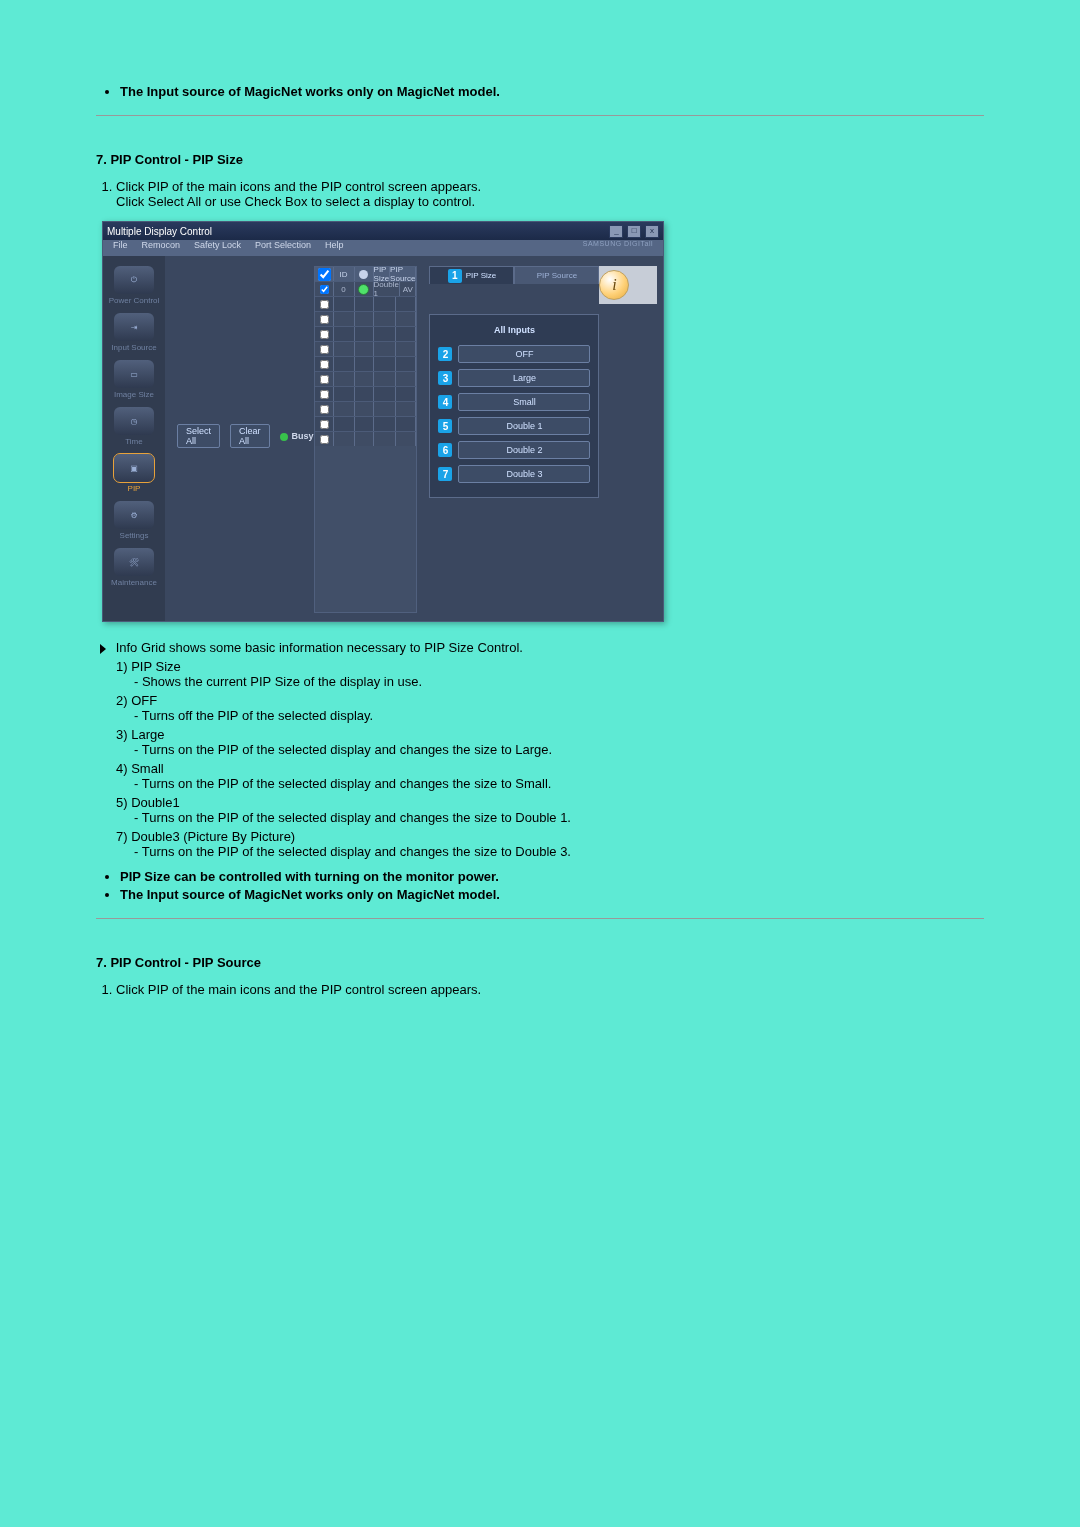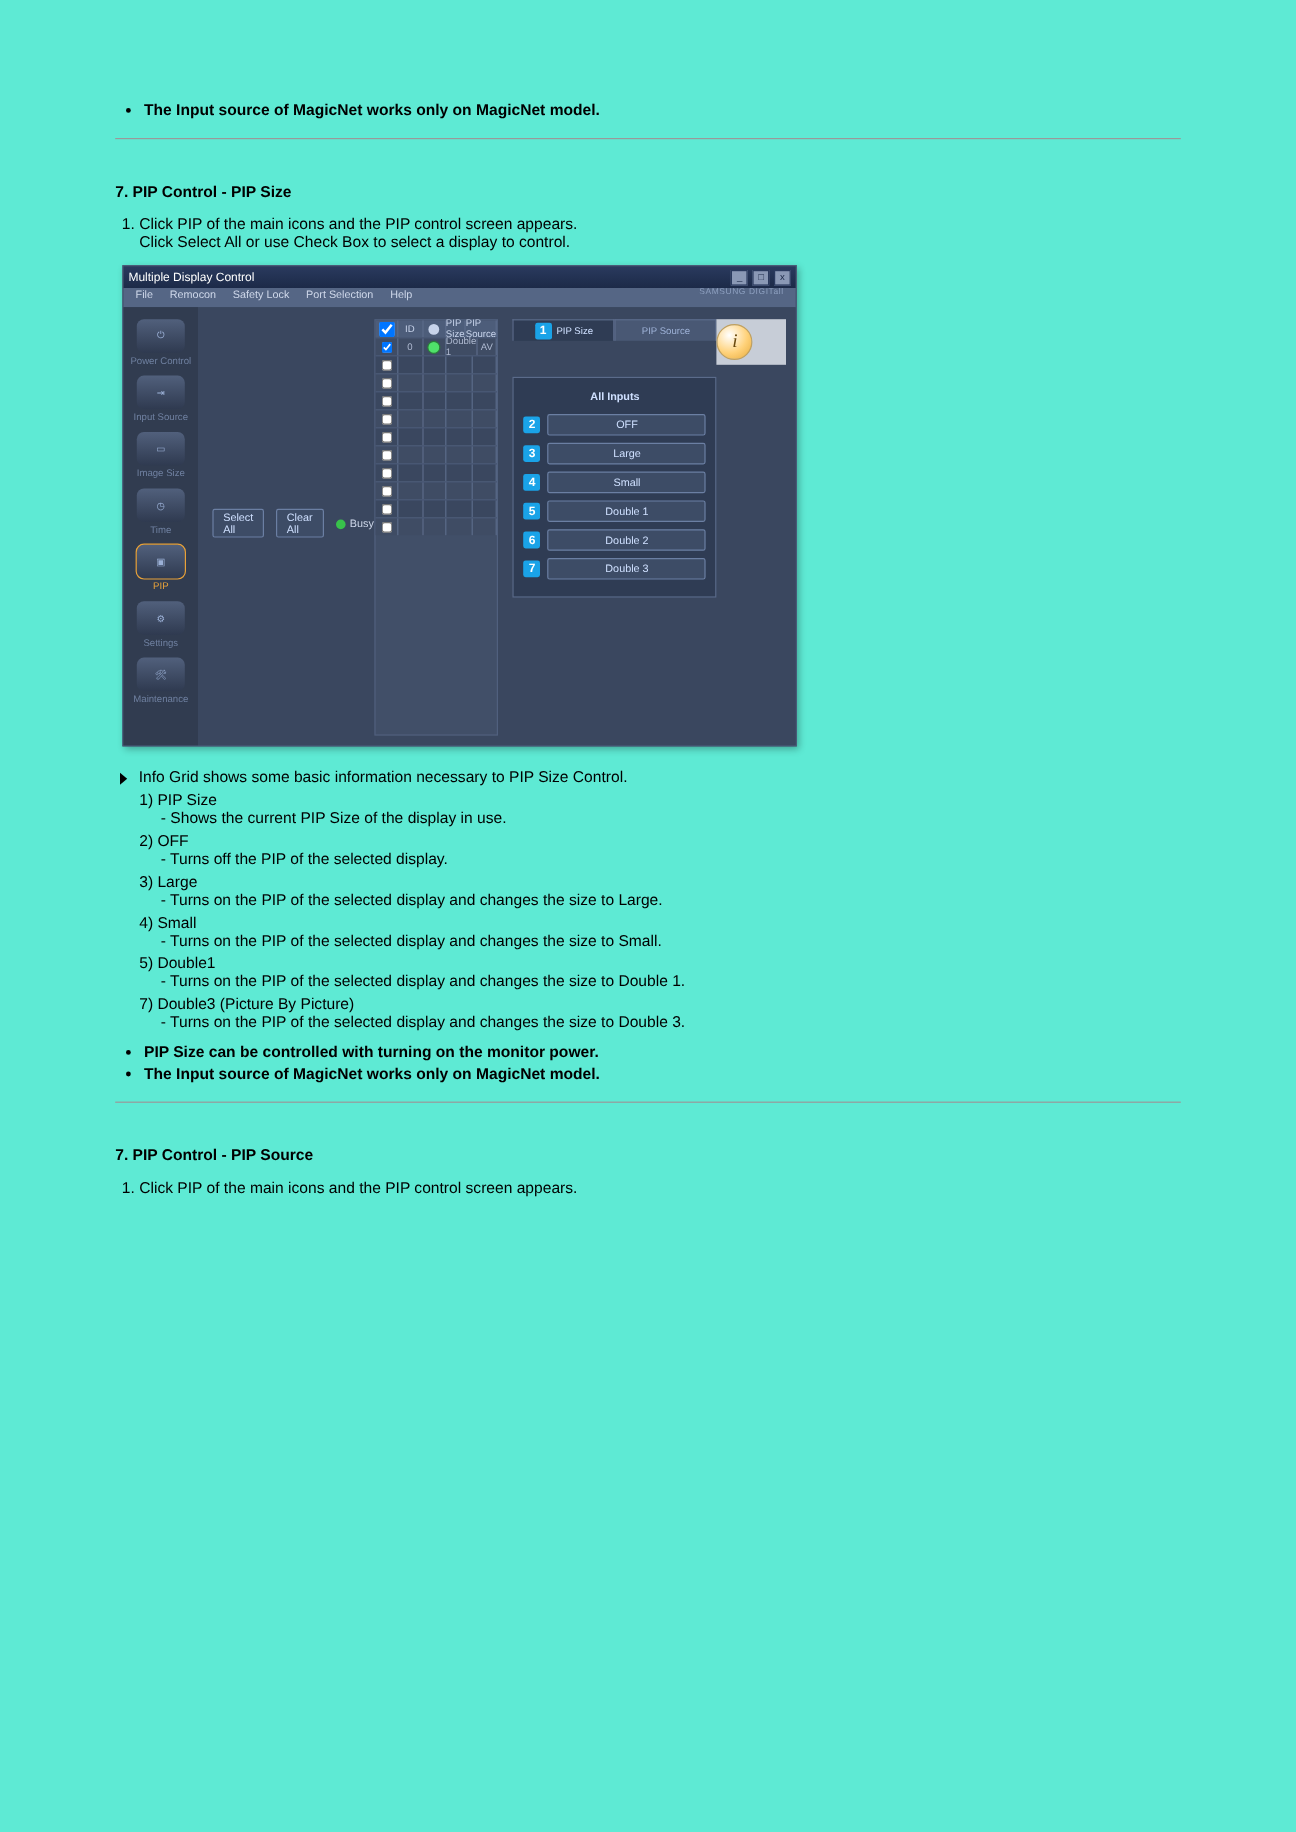--- a/index.html
+++ b/index.html
@@ -19,21 +19,21 @@
   .mdc-menubar .brand{margin-left:auto;color:#8ea0c0;font-size:7px;letter-spacing:.5px;}
   .mdc-body{display:flex;background:#3a475f;}
   .mdc-sidebar{width:84px;background:#313c50;padding:10px 0 34px 0;display:flex;flex-direction:column;align-items:center;gap:8px;}
   .side-item{width:62px;text-align:center;color:#6f80a0;font-size:8px;}
   .side-item.sel{color:#e8a23a;}
   .side-item .ico{width:40px;height:28px;margin:0 auto 2px auto;border-radius:6px;background:linear-gradient(#51607c,#2f3a50);display:flex;align-items:center;justify-content:center;color:#9bb0d6;}
   .side-item.sel .ico{outline:1px solid #e8a23a;}
   .mdc-main{flex:1;padding:10px 12px 8px 12px;display:flex;flex-direction:row;}
   .toolbar{display:flex;align-items:center;gap:10px;margin-bottom:8px;}
   .tbtn{font-size:9px;color:#cfe0ff;background:#3d4c66;border:1px solid #6b7fa3;padding:1px 8px;border-radius:2px;}
-  .busy{display:flex;align-items:flex-end;gap:4px;font-size:9px;color:#cfd8ea;}
+  .busy{display:flex;align-items:flex-end;gap:4px;font-size:9px;color:#cfd8ea;font-weight:bold;}
   .busy .dot{width:8px;height:8px;border-radius:50%;background:#38c24b;}
   .cols{display:flex;gap:12px;}
   .grid{flex:1;border:1px solid #50607e;background:#414f68;}
   .ghead{display:flex;background:#4d5d7a;font-size:8px;color:#c7d3ea;}
   .ghead div,.grow div{border-right:1px solid #5b6b8a;display:flex;align-items:center;justify-content:center;height:14px;}
   .gw-ck{width:18px;}
   .gw-id{width:20px;}
   .gw-st{width:18px;}
   .gw-sz{flex:1.1;}
   .gw-sc{flex:1;}

